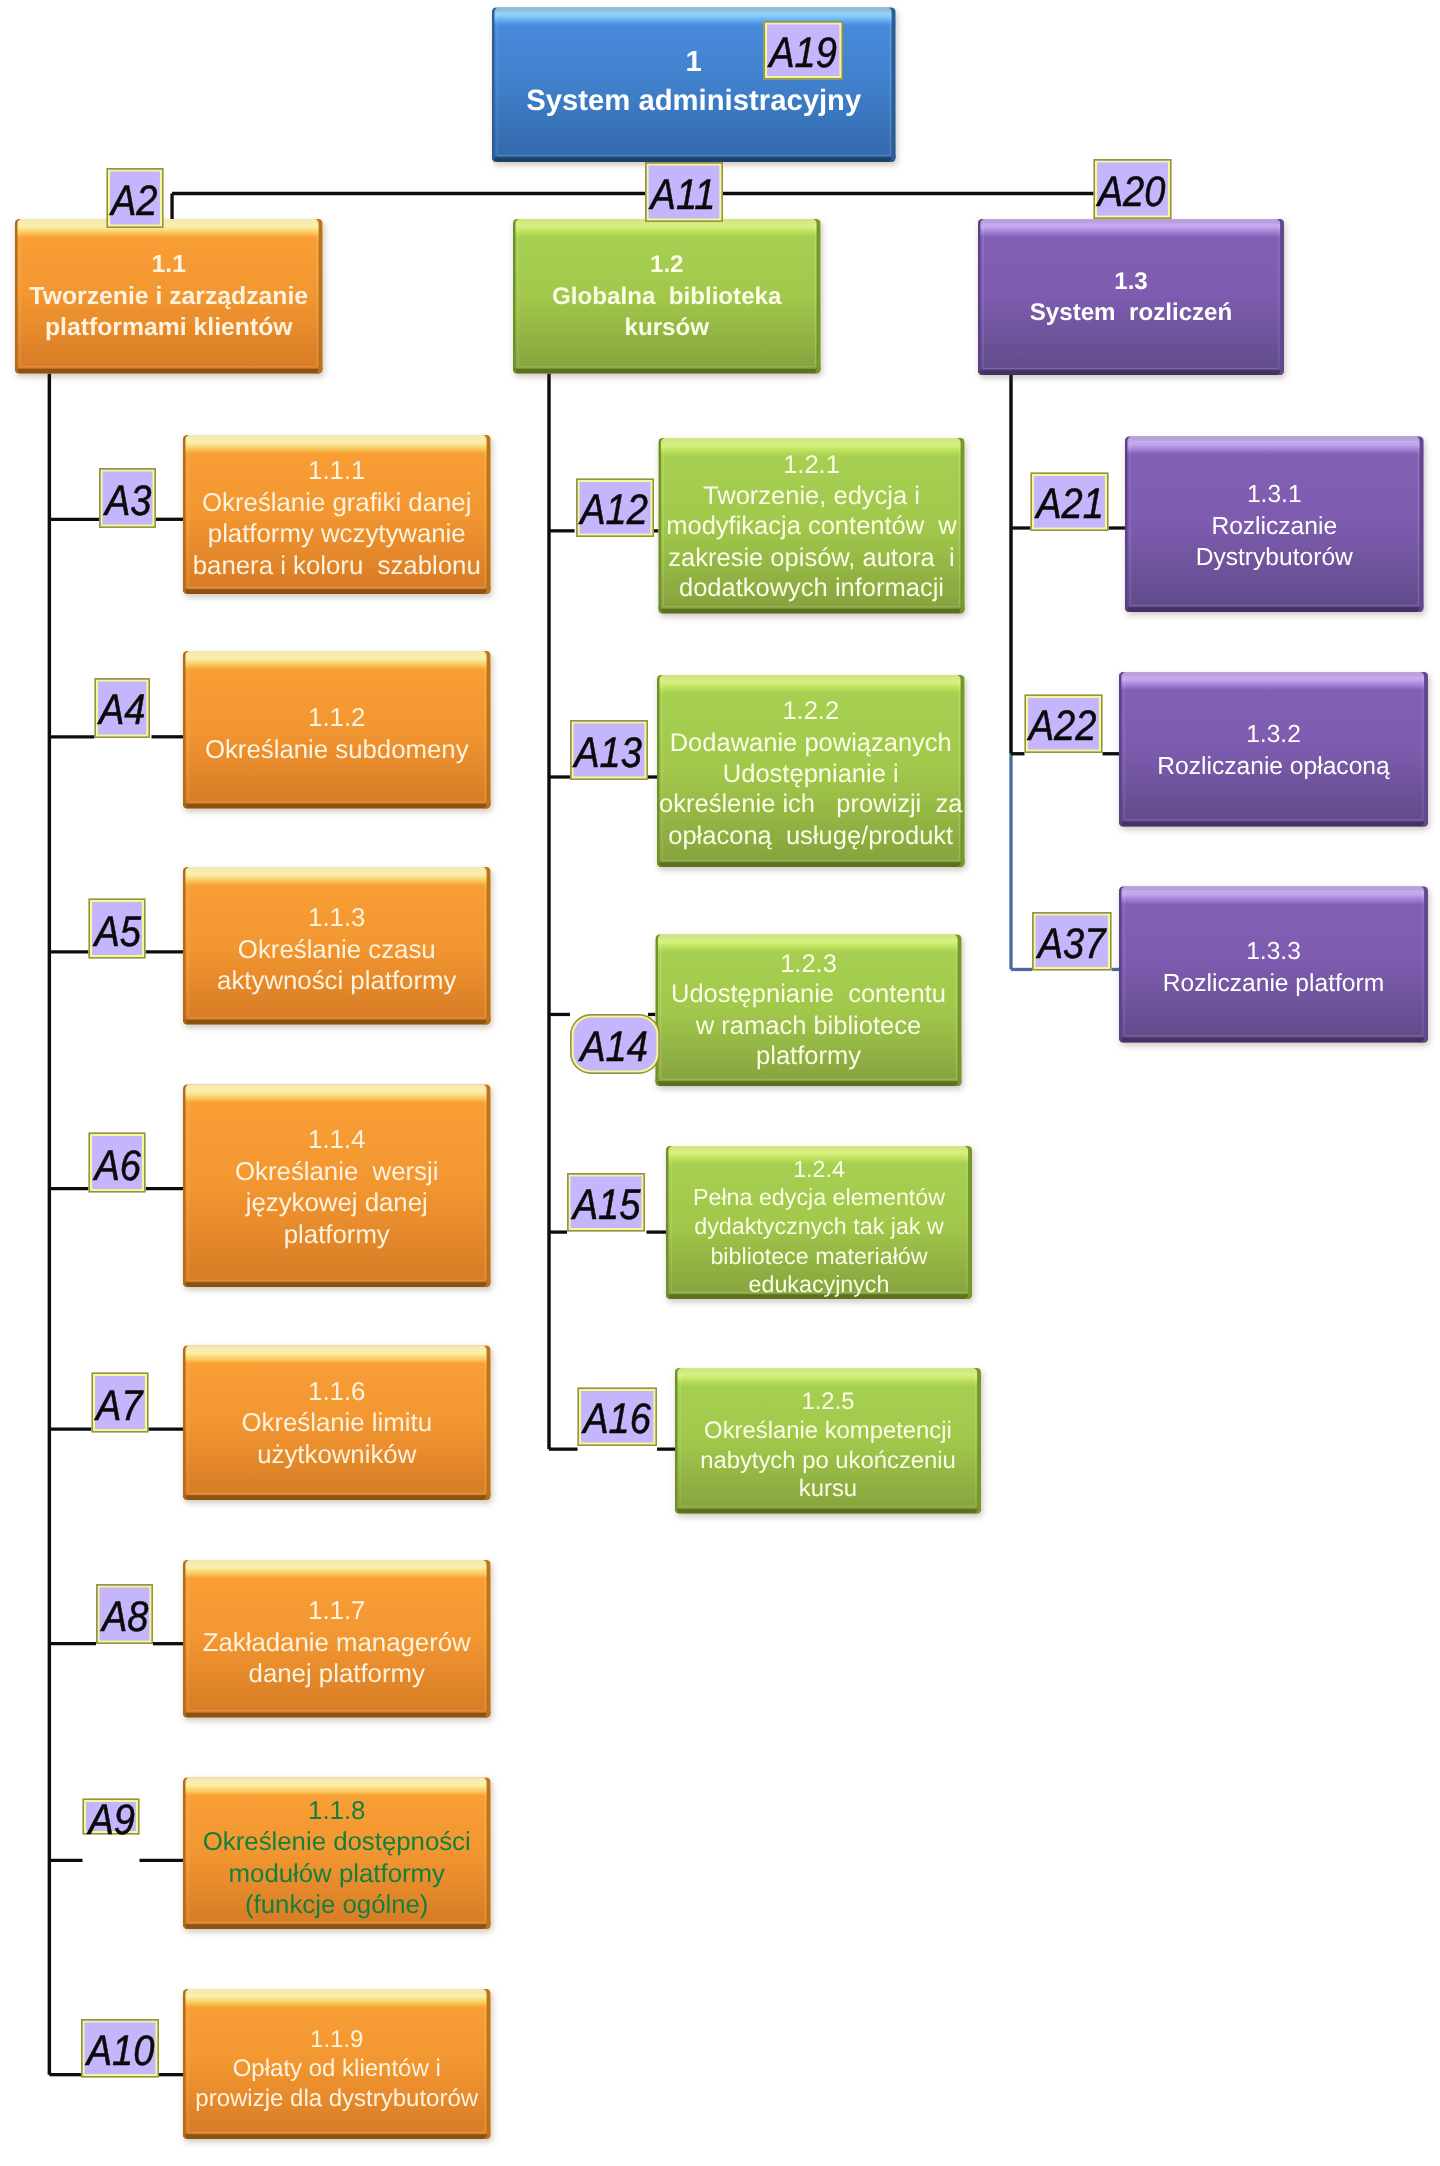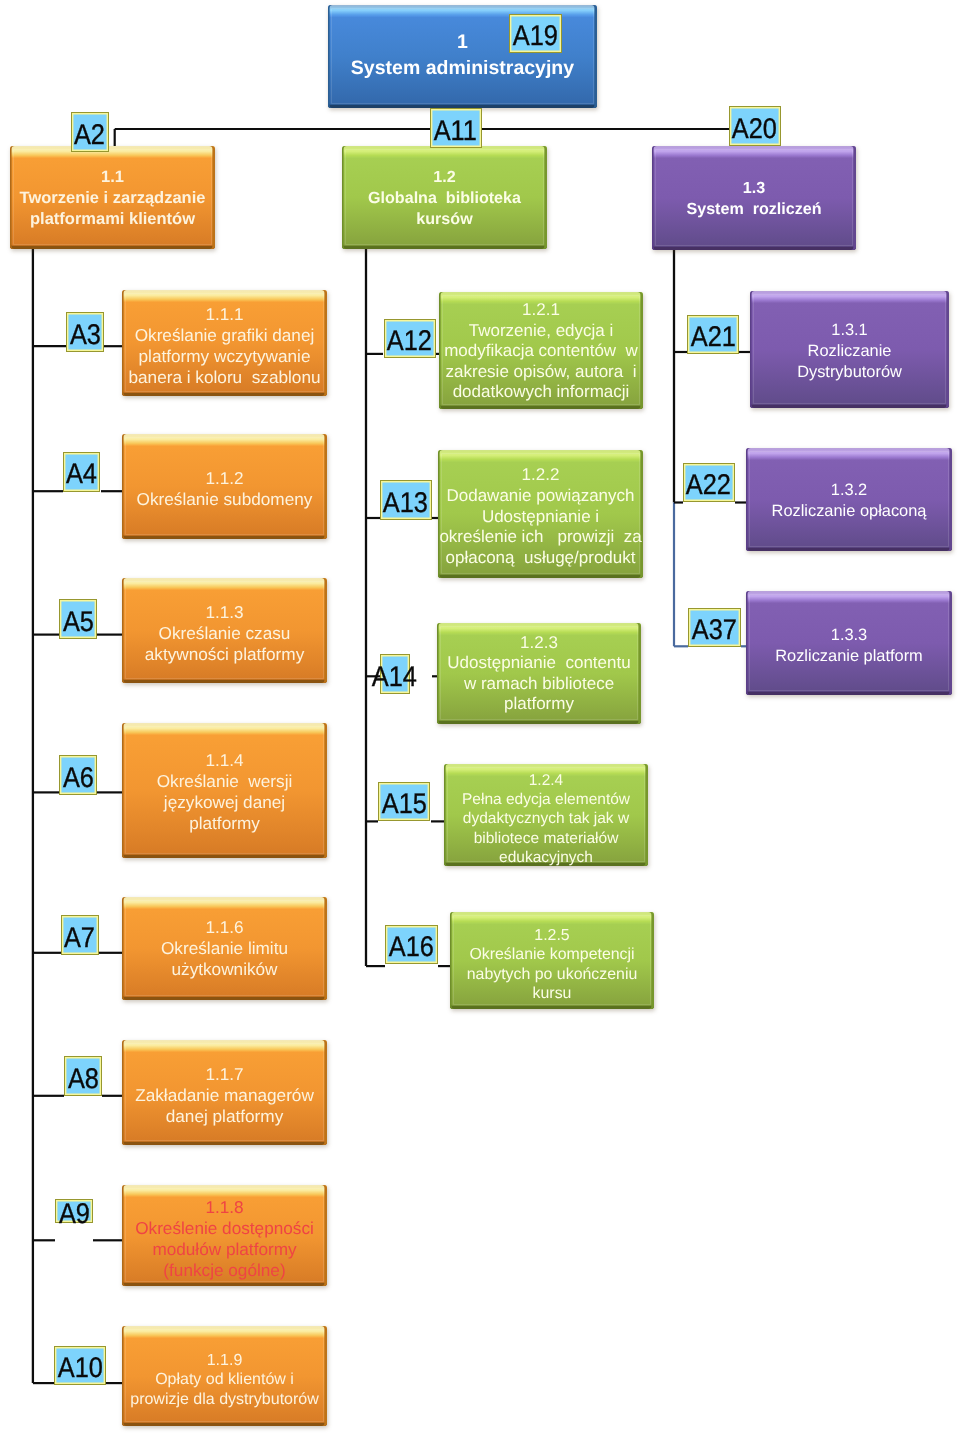--- a/index.html
+++ b/index.html
@@ -12,23 +12,23 @@
   .node{position:absolute;box-sizing:border-box;display:flex;align-items:center;
         justify-content:center;text-align:center;border-radius:3px;z-index:10;}
   .node .body{position:absolute;left:0;top:0;right:0;bottom:0;border-radius:3px;overflow:hidden;z-index:1;}
   .node .top{position:absolute;left:0;right:0;top:0;}
   .node .edge{position:absolute;left:0;top:0;right:0;bottom:0;border-radius:3px;z-index:2;}
   .node .rim{position:absolute;left:3px;top:3px;right:3px;bottom:4px;z-index:2;border-radius:1px;}
   .node .inner{position:relative;z-index:3;width:100%;}
   .node .ln{display:block;white-space:pre;}
 
   .callout{position:absolute;box-sizing:border-box;display:flex;align-items:center;
-           justify-content:center;background:#7dd3fc;border:1.5px solid #97972f;
+           justify-content:center;background:#c4b5fd;border:1.5px solid #97972f;
            box-shadow: inset 0 0 0 1.4px #f6f69a;
-           color:#0a0a0a;z-index:40;line-height:1;}
+           color:#0a0a0a;z-index:40;line-height:1;font-style:italic;}
   .callout span{display:block;transform:scaleX(0.89) translateY(0.09em);white-space:pre;
                 -webkit-text-stroke:0.35px #0a0a0a;}
 </style>
 </head>
 <body>
 
 <div id="stage">
 <svg id="connector-layer" class="lines" viewBox="0 0 960 1444" width="960" height="1444">
       <line x1="446" y1="108" x2="446" y2="129" stroke="#0d0d0d" stroke-width="2.2"></line>
       <line x1="114.7" y1="129" x2="755" y2="129" stroke="#0d0d0d" stroke-width="2.2"></line>
@@ -184,21 +184,21 @@
         <div class="top" style="height:12px;background:linear-gradient(180deg,#f3e7b4 0%,#fbefa6 42%,#f8c85a 78%,#faa136 100%);"></div>
       </div>
       <div class="edge" style="box-shadow: inset 1.6px 0 0 #b06a18, inset -2.6px 0 0 #bd7318, inset 0 -3.2px 0 #8a5310, inset 0 0 0 0.6px rgba(255,255,255,0.10);"></div>
       <div class="rim" style="box-shadow: inset 0 0 0 0.8px rgba(255,255,255,0.17);"></div>
       <div class="inner" style="transform:translateY(2.5px);">
         <span class="ln">1.1.7</span>
         <span class="ln">Zakładanie managerów</span>
         <span class="ln">danej platformy</span>
       </div>
     </div>
-<div class="node" style="left:122px;top:1185px;width:205px;height:101px;font-size:17.2px;font-weight:400;color:#ef4444;line-height:21px;filter:drop-shadow(1.5px 2px 2px rgba(90,70,40,0.30));">
+<div class="node" style="left:122px;top:1185px;width:205px;height:101px;font-size:17.2px;font-weight:400;color:#15803d;line-height:21px;filter:drop-shadow(1.5px 2px 2px rgba(90,70,40,0.30));">
       <div class="body" style="background:linear-gradient(180deg,#faa136 0%,#f29631 50%,#d87c26 96%,#b96c23 100%);">
         <div class="top" style="height:12px;background:linear-gradient(180deg,#f3e7b4 0%,#fbefa6 42%,#f8c85a 78%,#faa136 100%);"></div>
       </div>
       <div class="edge" style="box-shadow: inset 1.6px 0 0 #b06a18, inset -2.6px 0 0 #bd7318, inset 0 -3.2px 0 #8a5310, inset 0 0 0 0.6px rgba(255,255,255,0.10);"></div>
       <div class="rim" style="box-shadow: inset 0 0 0 0.8px rgba(255,255,255,0.17);"></div>
       <div class="inner" style="transform:translateY(2.5px);">
         <span class="ln">1.1.8</span>
         <span class="ln">Określenie dostępności</span>
         <span class="ln">modułów platformy</span>
         <span class="ln">(funkcje ogólne)</span>
@@ -353,21 +353,21 @@
     </div>
 <div class="callout" style="left:53.7px;top:1345.5px;width:52.5px;height:39.5px;font-size:28.5px;">
       <span>A10</span>
     </div>
 <div class="callout" style="left:383.5px;top:318.7px;width:52.7px;height:39.5px;font-size:28.5px;">
       <span>A12</span>
     </div>
 <div class="callout" style="left:379.6px;top:480.0px;width:52.4px;height:39.5px;font-size:28.5px;">
       <span>A13</span>
     </div>
-<div class="callout" style="left:379.6px;top:654px;width:30px;height:40px;font-size:28.5px;">
+<div class="callout" style="left:379.6px;top:676px;width:60px;height:40px;font-size:28.5px;border-radius:14px;">
       <span>A14</span>
     </div>
 <div class="callout" style="left:377.6px;top:781.8px;width:52.9px;height:39.5px;font-size:28.5px;">
       <span>A15</span>
     </div>
 <div class="callout" style="left:384.9px;top:924.5px;width:53px;height:39.5px;font-size:28.5px;">
       <span>A16</span>
     </div>
 <div class="callout" style="left:687.1px;top:315.2px;width:51.9px;height:39px;font-size:28.5px;text-align:center;">
       <span>A21</span>

